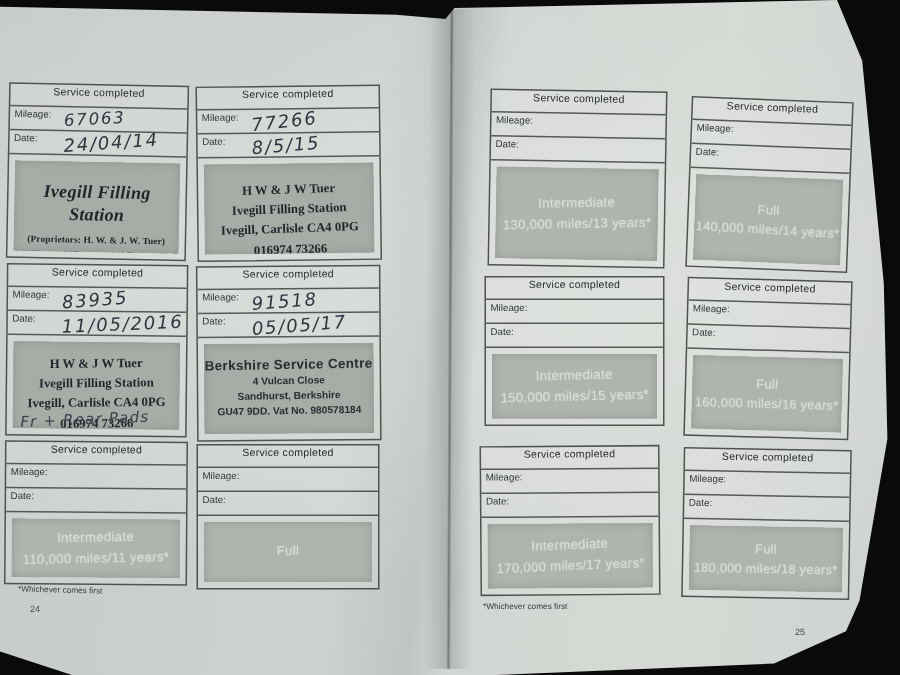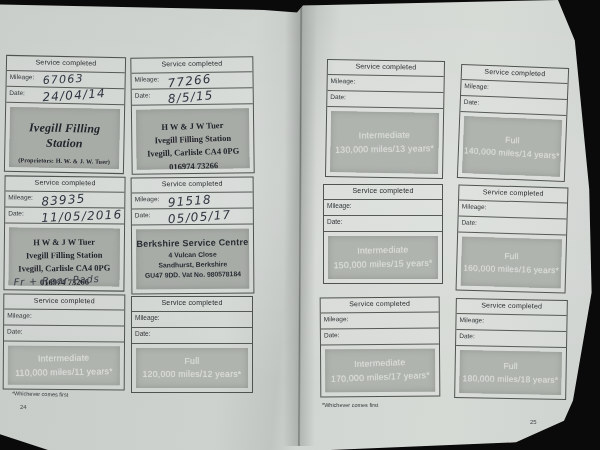--- a/index.html
+++ b/index.html
@@ -177,21 +177,20 @@
     <div class="bh">Service completed</div>
     <div class="brow">
       <span>Mileage:</span>
     </div>
     <div class="brow">
       <span>Date:</span>
     </div>
     <div class="bfill">
       <div class="pp-label">
         <div>Full</div>
-        <div>120,000 miles/12 years*</div>
       </div>
     </div>
   </div>
 
   <div class="footnote" style="left:12px;top:391px;transform:rotate(1.5deg);">*Whichever comes first</div>
   <div class="pagenum" style="left:20px;top:404px;">24</div>
 
   <div class="box preprint" style="left:326px;top:60px;width:118px;height:118px;transform:rotate(1deg);">
     <div class="bh">Service completed</div>
     <div class="brow">

